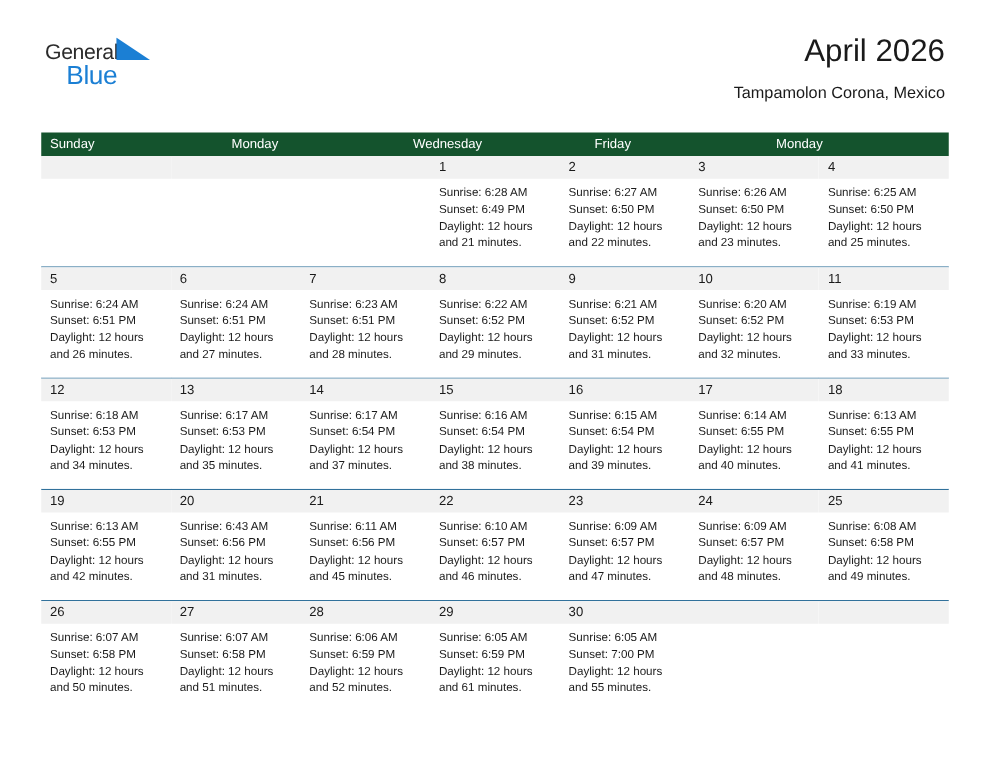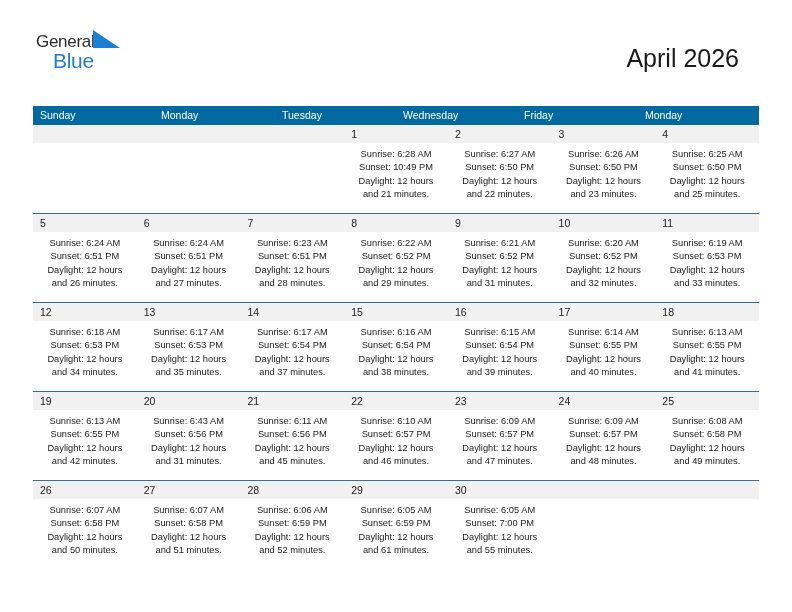--- a/index.html
+++ b/index.html
@@ -57,40 +57,40 @@
     position: absolute;
     right: 36px;
     top: 26px;
     text-align: right;
   }
   .cal-title {
     font-size: 25px;
     color: #1a1a1a;
     line-height: 30px;
     font-weight: normal;
-    margin: 17px;
+    margin: 0;
   }
   .cal-subtitle {
     font-size: 13px;
     color: #1a1a1a;
     line-height: 18px;
     margin: 9px 0 0 0;
     font-weight: normal;
   }
 
   
   .calendar {
     position: absolute;
     left: 33px;
     top: 106px;
     width: 726px;
   }
   .dow-row {
     display: flex;
-    background: #0369a1;
+    background: #14532d;
     height: 19px;
   }
   .dow {
     flex: 1 1 0;
     color: #ffffff;
     font-size: 10.5px;
     line-height: 19px;
     padding-left: 7px;
     box-sizing: border-box;
     white-space: nowrap;
@@ -121,48 +121,47 @@
   .cell.empty .daynum {
     background: #f1f1f1;
   }
   .info {
     padding: 5px 7px 0 7px;
     font-size: 9.3px;
     line-height: 13.4px;
     color: #1a1a1a;
     height: 70px;
     box-sizing: border-box;
-    text-align: center;
   }
   .info div { white-space: nowrap; }
 </style>
 </head>
 <body>
 
 <div class="header">
 
   <div class="logo">
     <span class="logo-general">General</span><span class="logo-tri"><svg width="27" height="18" viewBox="0 0 27 18">
           <polygon points="0,0 27,18 0,18" fill="#1b7fd4"></polygon>
         </svg></span>
     <span class="logo-blue">Blue</span>
   </div>
 
   <div class="title-block">
     <h1 class="cal-title">April 2026</h1>
+    <h2 class="cal-subtitle">Tampamolon Corona, Mexico</h2>
   </div>
 
 </div>
 
 <div class="calendar">
 
   <div class="dow-row">
     <div class="dow">Sunday</div>
     <div class="dow">Monday</div>
-    <div class="dow">Tuesday</div>
     <div class="dow">Wednesday</div>
     <div class="dow">Friday</div>
     <div class="dow">Monday</div>
   </div>
 
   <div id="weeks-container">
       <div class="week">
         <div class="cell empty">
           <div class="daynum"></div>
           <div class="info">
@@ -187,21 +186,21 @@
             <div></div>
             <div></div>
             <div></div>
             <div></div>
           </div>
         </div>
         <div class="cell">
           <div class="daynum">1</div>
           <div class="info">
             <div>Sunrise: 6:28 AM</div>
-            <div>Sunset: 10:49 PM</div>
+            <div>Sunset: 6:49 PM</div>
             <div>Daylight: 12 hours</div>
             <div>and 21 minutes.</div>
           </div>
         </div>
         <div class="cell">
           <div class="daynum">2</div>
           <div class="info">
             <div>Sunrise: 6:27 AM</div>
             <div>Sunset: 6:50 PM</div>
             <div>Daylight: 12 hours</div>

